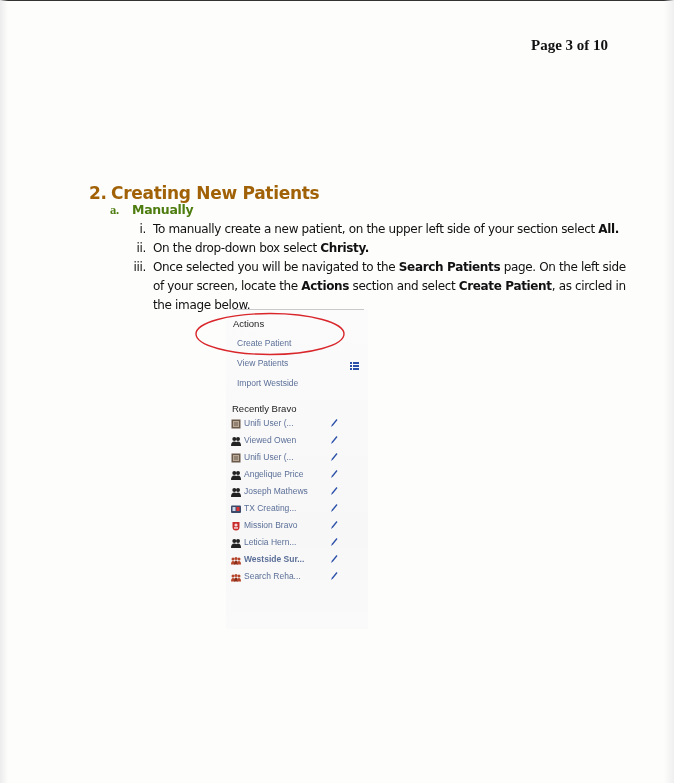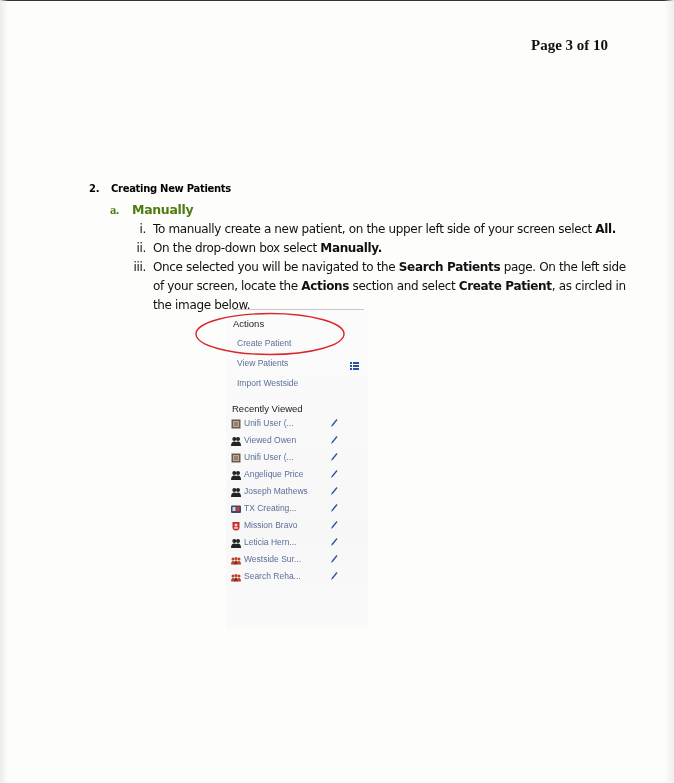--- a/index.html
+++ b/index.html
@@ -14,21 +14,21 @@
     background:linear-gradient(to right, #ececec, rgba(253,253,252,0)); }
   .right-shade { position:absolute; right:0; top:0; width:10px; height:783px;
     background:linear-gradient(to left, #efefef, rgba(253,253,252,0)); }
 
   .page-number {
     position:absolute; left:531px; top:37px;
     font-family:"Liberation Serif", serif; font-weight:bold; font-size:15px; color:#111;
   }
   .h2 {
     position:absolute; left:89px; top:183px;
-    font-family:"DejaVu Sans", sans-serif; font-weight:bold; font-size:10px; color:#000000;
+    font-family:"DejaVu Sans", sans-serif; font-weight:bold; font-size:17px; color:#a16207;
     letter-spacing:-0.3px;
   }
   .h2 .num { display:inline-block; width:22px; }
   .h3 {
     position:absolute; left:110px; top:202px;
     font-family:"DejaVu Sans", sans-serif; font-weight:bold; font-size:12.5px; color:#4d7c0f;
     letter-spacing:-0.3px;
   }
   .h3 .num { display:inline-block; width:22px; font-family:"Liberation Serif", serif; }
 
@@ -67,26 +67,26 @@
 <div class="h2">
   <span class="num">2.</span><span>Creating New Patients</span>
 </div>
 
 <div class="h3">
   <span class="num">a.</span><span>Manually</span>
 </div>
 
 <div class="li" style="top:220px;">
   <span class="num">i.</span>
-  <span class="txt"><span>To manually create a new patient, on the upper left side of your screen select </span><b>All.</b></span>
+  <span class="txt"><span>To manually create a new patient, on the upper left side of your section select </span><b>All.</b></span>
 </div>
 
 <div class="li" style="top:239px;">
   <span class="num">ii.</span>
-  <span class="txt"><span>On the drop-down box select </span><b>Manually.</b></span>
+  <span class="txt"><span>On the drop-down box select </span><b>Christy.</b></span>
 </div>
 
 <div class="li" style="top:258px;">
   <span class="num">iii.</span>
   <span class="txt"><span>Once selected you will be navigated to the </span><b>Search Patients</b><span> page.  On the left side of your screen, locate the </span><b>Actions</b><span> section and select </span><b>Create Patient</b><span>, as circled in the image below.</span></span>
 </div>
 
 <div class="shot"></div>
 <div class="shot-rule"></div>
 
@@ -96,21 +96,21 @@
 <svg style="position:absolute; left:350px; top:362px;" width="9" height="8" viewBox="0 0 9 8">
   <rect x="0" y="0" width="2" height="2" fill="#2a4fa8"></rect>
     <rect x="3" y="0" width="6" height="2" fill="#2a4fa8"></rect>
   <rect x="0" y="3" width="2" height="2" fill="#2a4fa8"></rect>
     <rect x="3" y="3" width="6" height="2" fill="#2a4fa8"></rect>
   <rect x="0" y="6" width="2" height="2" fill="#2a4fa8"></rect>
     <rect x="3" y="6" width="6" height="2" fill="#2a4fa8"></rect>
 </svg>
 <div class="ui-link" style="left:237px; top:378px;">Import Westside</div>
 
-<div class="ui-label" style="left:232px; top:403px;">Recently Viewed</div>
+<div class="ui-label" style="left:232px; top:403px;">Recently Bravo</div>
 
 <div class="rv-item" style="top:418px;">
   <svg class="ico" viewBox="0 0 10 10">
       <rect x="0.5" y="0.5" width="9" height="9" fill="#6a5a4a"></rect>
       <rect x="2" y="2" width="6" height="6" fill="#b9aa98"></rect>
       <rect x="3" y="3.5" width="4" height="1" fill="#6a5a4a"></rect>
       <rect x="3" y="5.5" width="4" height="1" fill="#6a5a4a"></rect>
     </svg>
   <span class="lbl">Unifi User (...</span>
   <svg class="pencil" viewBox="0 0 8 10">
@@ -192,21 +192,21 @@
       <circle cx="3.3" cy="3" r="2" fill="#222"></circle>
       <circle cx="7" cy="3" r="2" fill="#222"></circle>
       <path d="M0 10 Q0 5.5 3.3 5.5 Q6.6 5.5 6.6 10 Z" fill="#222"></path>
       <path d="M4 10 Q4 5.5 7 5.5 Q10 5.5 10 10 Z" fill="#222"></path>
     </svg>
   <span class="lbl">Leticia Hern...</span>
   <svg class="pencil" viewBox="0 0 8 10">
       <path d="M1 9 L2 6.5 L6.5 1 L7.5 2 L3 7.5 Z" fill="#2a4fa8"></path>
     </svg>
 </div>
-<div class="rv-item" style="top:554px;">
+<div class="rv-item" style="top:554px;font-weight:bold;">
   <svg class="ico" viewBox="0 0 10 10">
       <circle cx="2" cy="4" r="1.5" fill="#b5452a"></circle>
       <circle cx="5" cy="3.5" r="1.6" fill="#b5452a"></circle>
       <circle cx="8" cy="4" r="1.5" fill="#b5452a"></circle>
       <path d="M0 9.5 Q0 6 2 6 Q4 6 4 9.5 Z" fill="#b5452a"></path>
       <path d="M3 9.5 Q3 5.5 5 5.5 Q7 5.5 7 9.5 Z" fill="#8a2e1a"></path>
       <path d="M6 9.5 Q6 6 8 6 Q10 6 10 9.5 Z" fill="#b5452a"></path>
     </svg>
   <span class="lbl">Westside Sur...</span>
   <svg class="pencil" viewBox="0 0 8 10">

